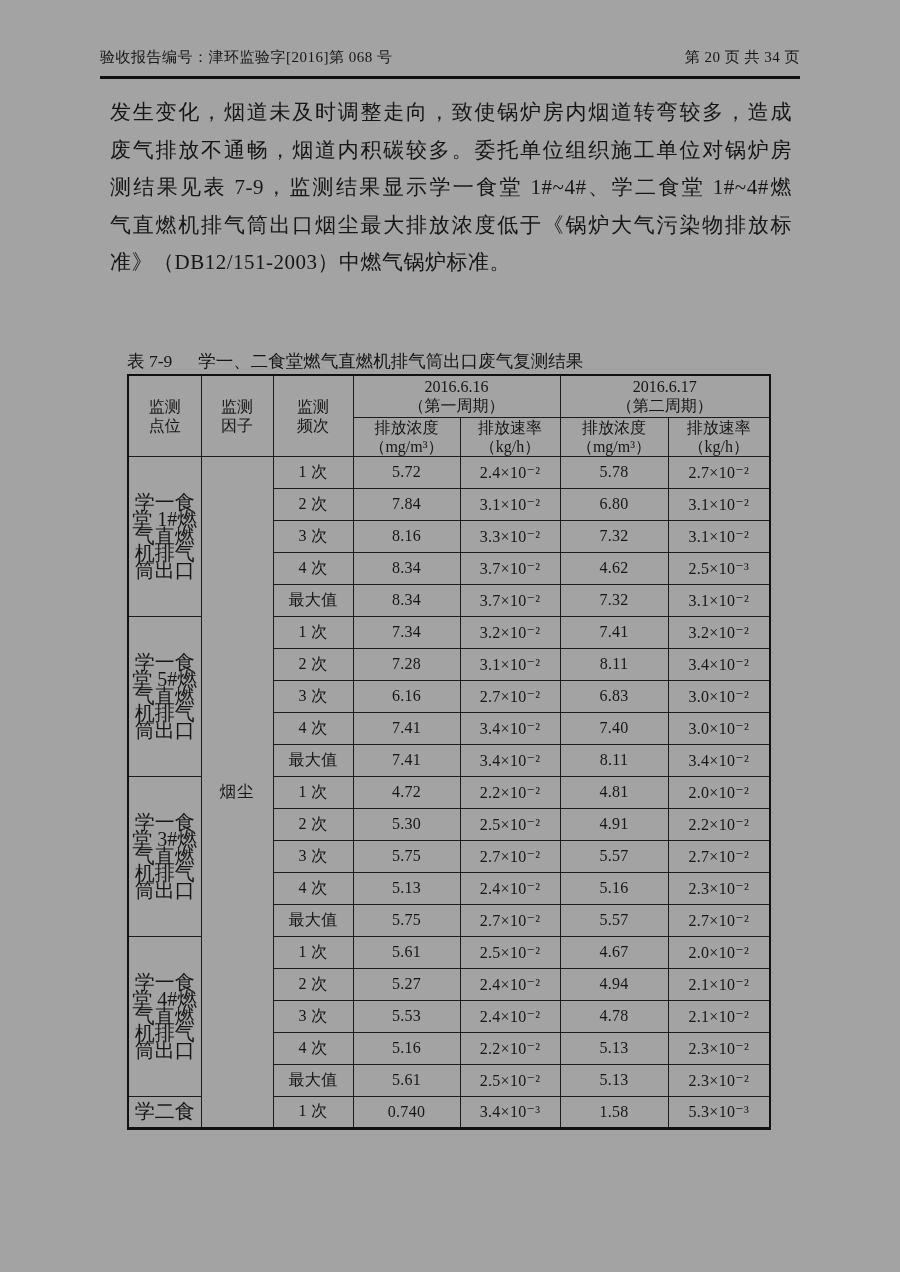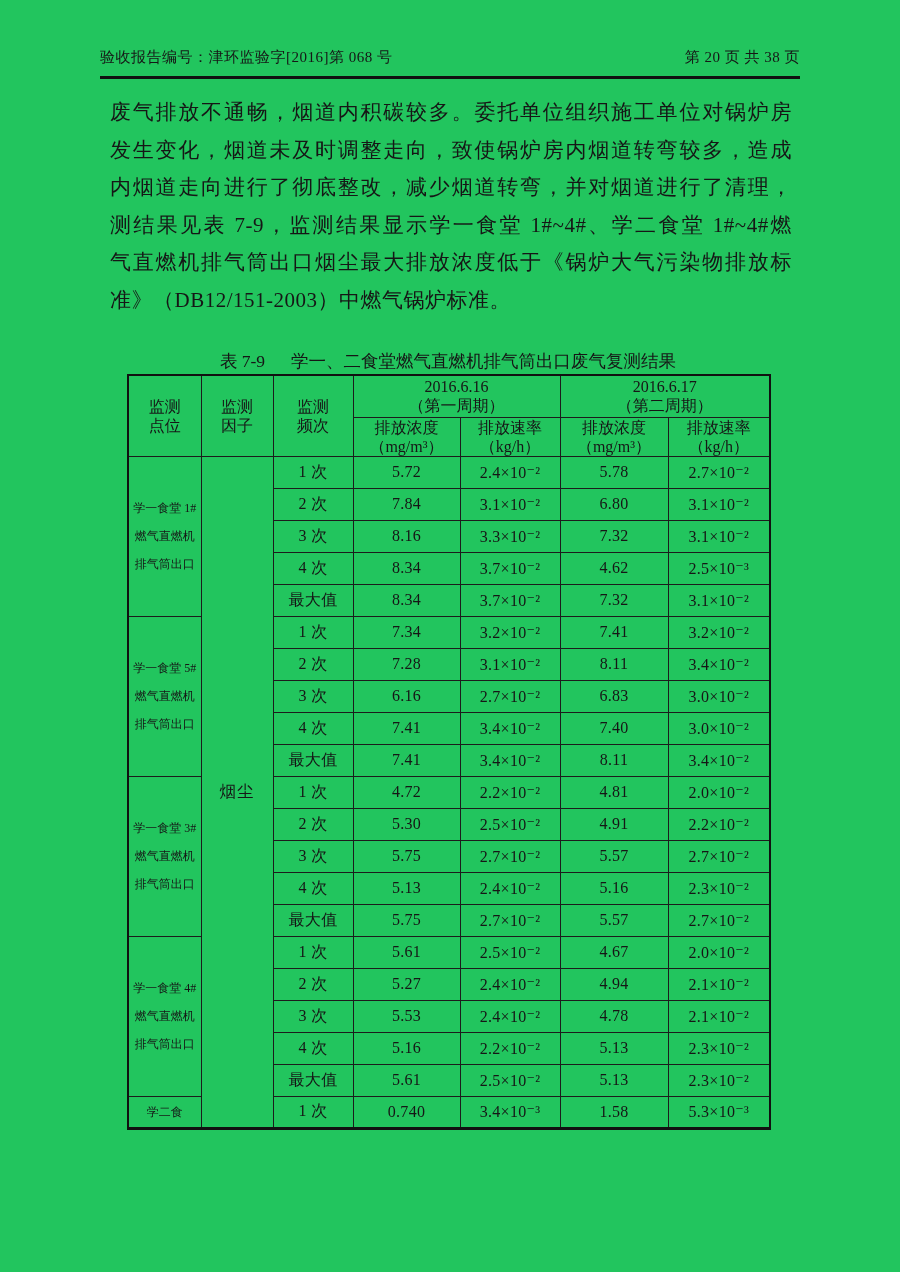--- a/index.html
+++ b/index.html
@@ -3,21 +3,21 @@
 <meta charset="utf-8">
 <style>
   * { box-sizing: border-box; }
   html, body { margin: 0; padding: 0; }
   body {
     width: 900px; height: 1272px;
     background: #ffffff;
     color: #161616;
     font-family: "Liberation Serif", "DejaVu Serif", serif;
   }
-  .page { position: relative; width: 900px; height: 1272px; overflow: hidden; background: #22c55e; }
+  .page { position: relative; width: 900px; height: 1272px; overflow: hidden; background: #a3a3a3; }
 
   
   .page-header {
     position: absolute; left: 100px; top: 48px; width: 700px;
     display: flex; justify-content: space-between; align-items: flex-end;
     font-size: 15px; letter-spacing: 0.5px;
     padding-bottom: 9px;
     border-bottom: 3px solid #111;
   }
 
@@ -27,59 +27,58 @@
     line-height: 37.6px; height: 37.6px;
     text-align: justify; text-align-last: justify;
     white-space: normal; overflow: hidden;
     letter-spacing: 0.5px;
   }
   .para-line.last { text-align: left; text-align-last: left; }
 
   
   .table-caption {
     position: absolute; left: 127px; top: 349px; width: 642px;
-    text-align: center; font-size: 17.5px; white-space: nowrap;
+    font-size: 17.5px; white-space: nowrap;
   }
   .table-caption .cap-label { margin-right: 26px; }
 
   
   table.monitor {
     position: absolute; left: 127px; top: 374px; width: 642px;
     border-collapse: collapse; table-layout: fixed;
     font-size: 16px;
   }
   table.monitor th, table.monitor td {
     border: 1px solid #1c1c1c;
     text-align: center; vertical-align: middle;
     font-weight: normal; padding: 0 3px;
     overflow: hidden;
   }
   table.monitor { border: 2px solid #111; border-bottom-width: 3px; }
   thead tr.row-period { height: 42px; }
   thead tr.row-measure { height: 38px; }
   thead th { line-height: 19px; font-size: 16px; margin-left: 48px; }
   tbody tr { height: 32px; }
-  td.point-cell { font-size: 12px; line-height: 28px; padding: 0 4px; }
+  td.point-cell { font-size: 20px; line-height: 17px; padding: 0 4px; }
   td.factor-cell { font-size: 16.5px; letter-spacing: 1px; }
   td.freq-cell, td.value-cell { font-size: 16px; letter-spacing: 0.3px; }
 </style>
 </head>
 <body>
 
 <div class="page">
 
   <div class="page-header">
     <span>验收报告编号：津环监验字[2016]第 068 号</span>
-    <span>第 20 页  共 38 页</span>
+    <span>第 20 页  共 34 页</span>
   </div>
 
   <div class="paragraph">
+    <div class="para-line">发生变化，烟道未及时调整走向，致使锅炉房内烟道转弯较多，造成</div>
     <div class="para-line">废气排放不通畅，烟道内积碳较多。委托单位组织施工单位对锅炉房</div>
-    <div class="para-line">发生变化，烟道未及时调整走向，致使锅炉房内烟道转弯较多，造成</div>
-    <div class="para-line">内烟道走向进行了彻底整改，减少烟道转弯，并对烟道进行了清理，</div>
     <div class="para-line">测结果见表 7-9，监测结果显示学一食堂 1#~4#、学二食堂 1#~4#燃</div>
     <div class="para-line">气直燃机排气筒出口烟尘最大排放浓度低于《锅炉大气污染物排放标</div>
     <div class="para-line last">准》（DB12/151-2003）中燃气锅炉标准。</div>
   </div>
 
   <div class="table-caption">
     <span class="cap-label">表 7-9</span><span>学一、二食堂燃气直燃机排气筒出口废气复测结果</span>
   </div>
 
   <table class="monitor">

